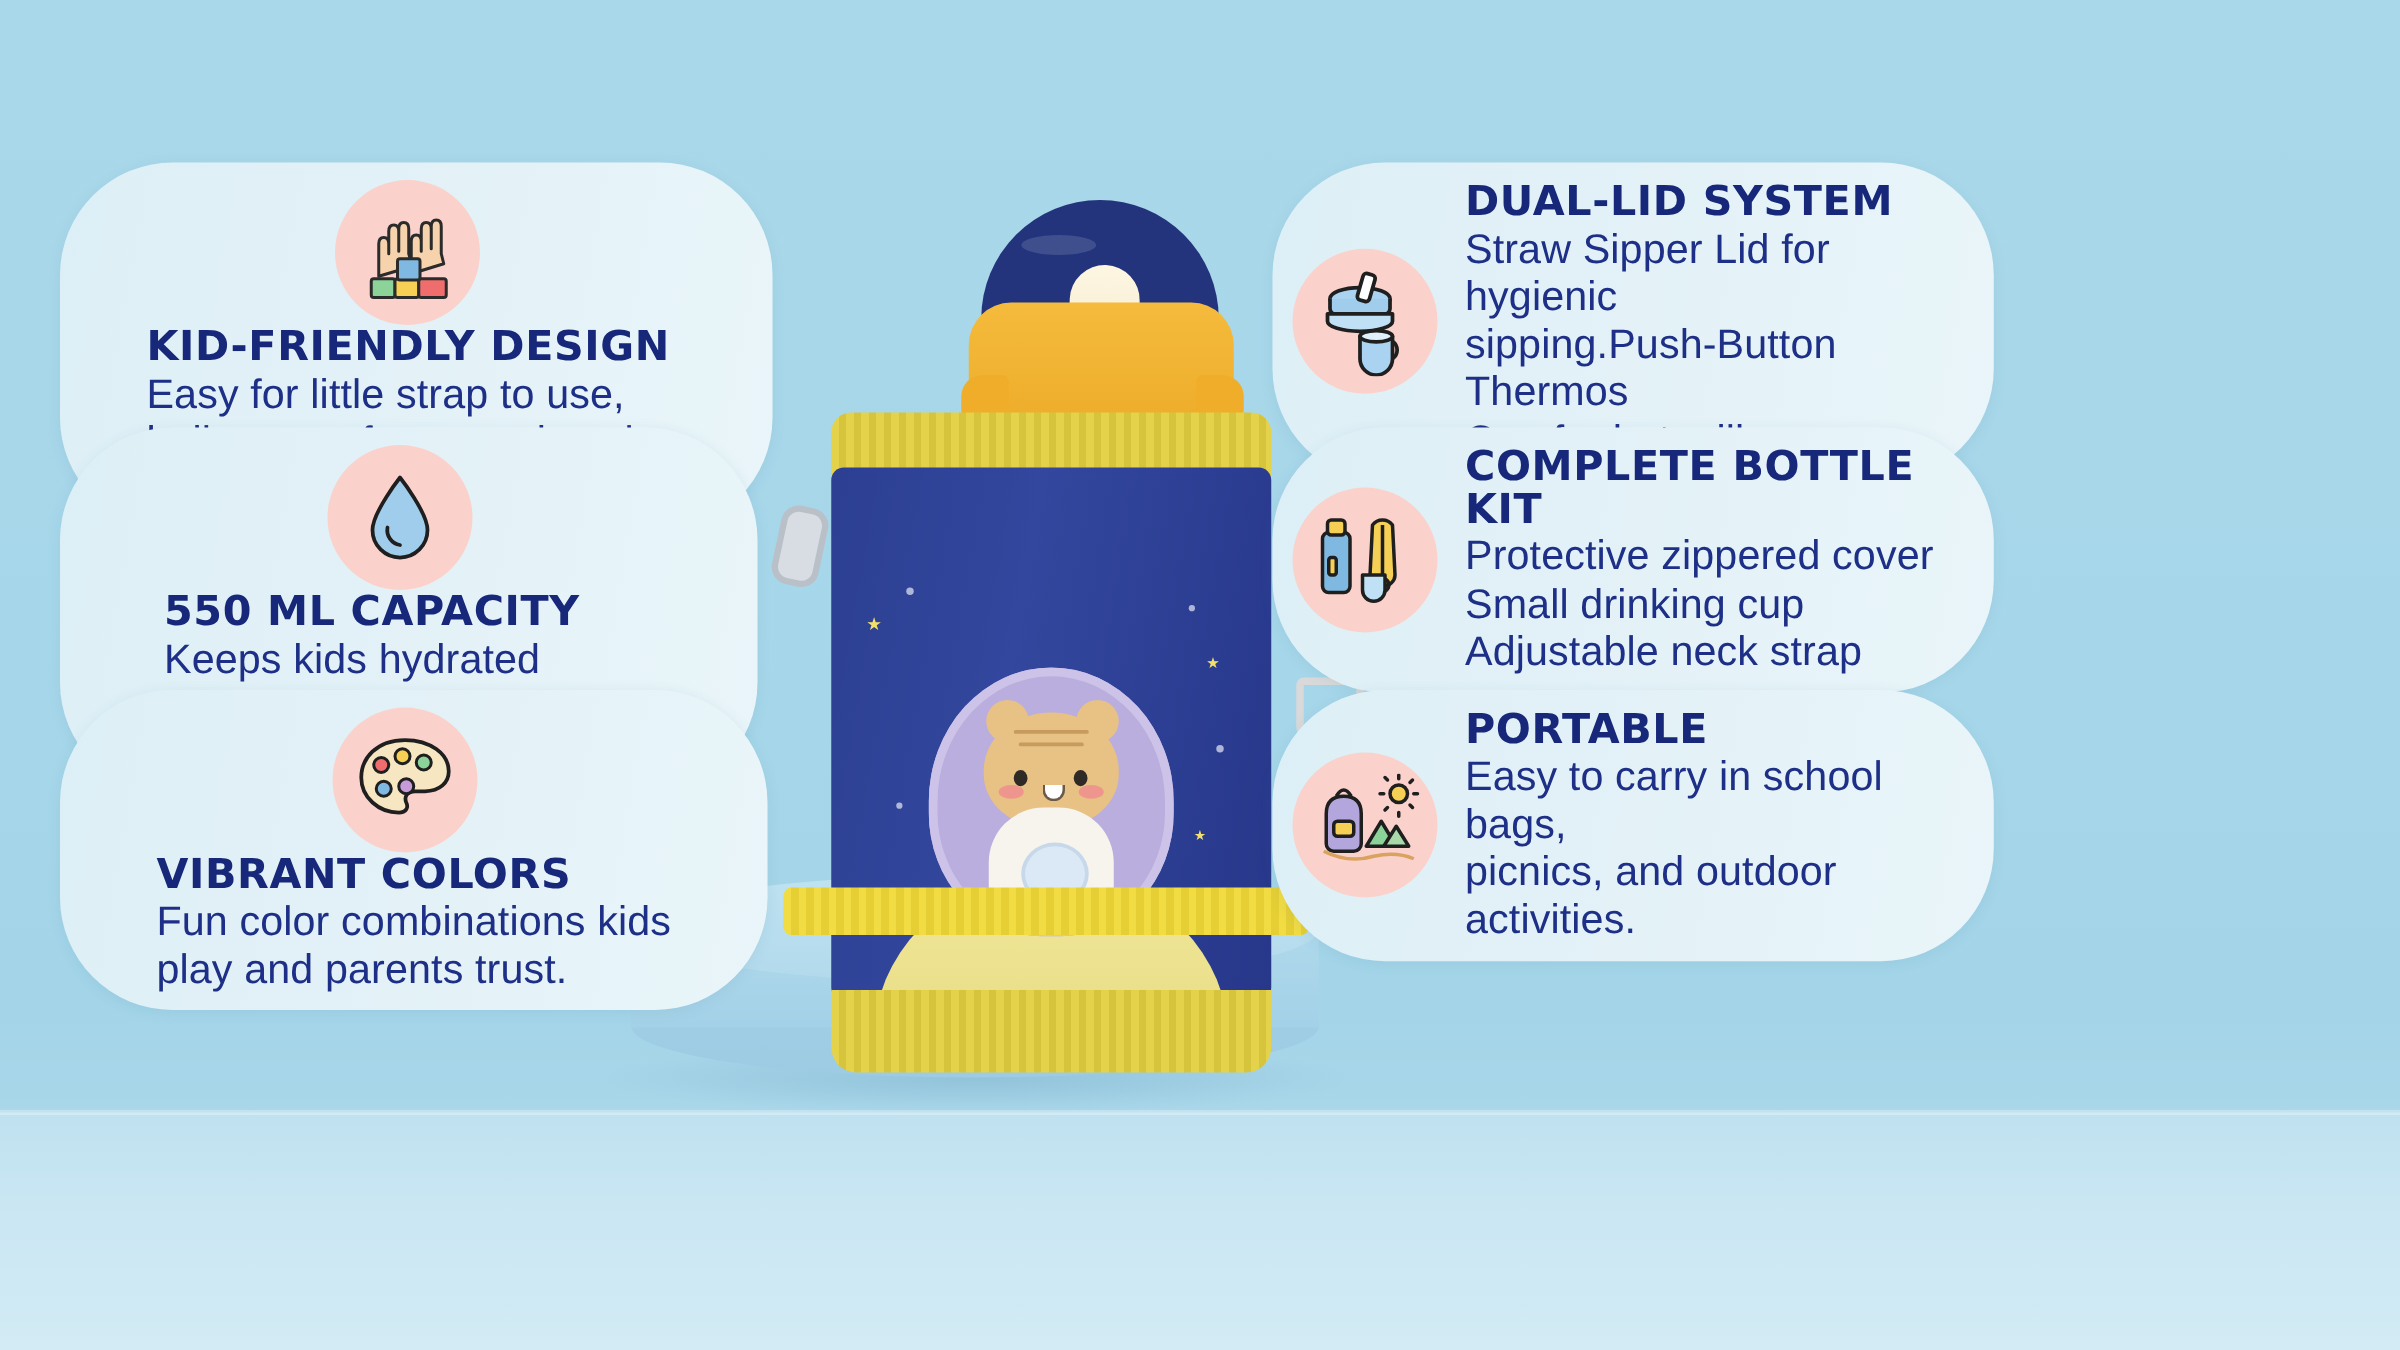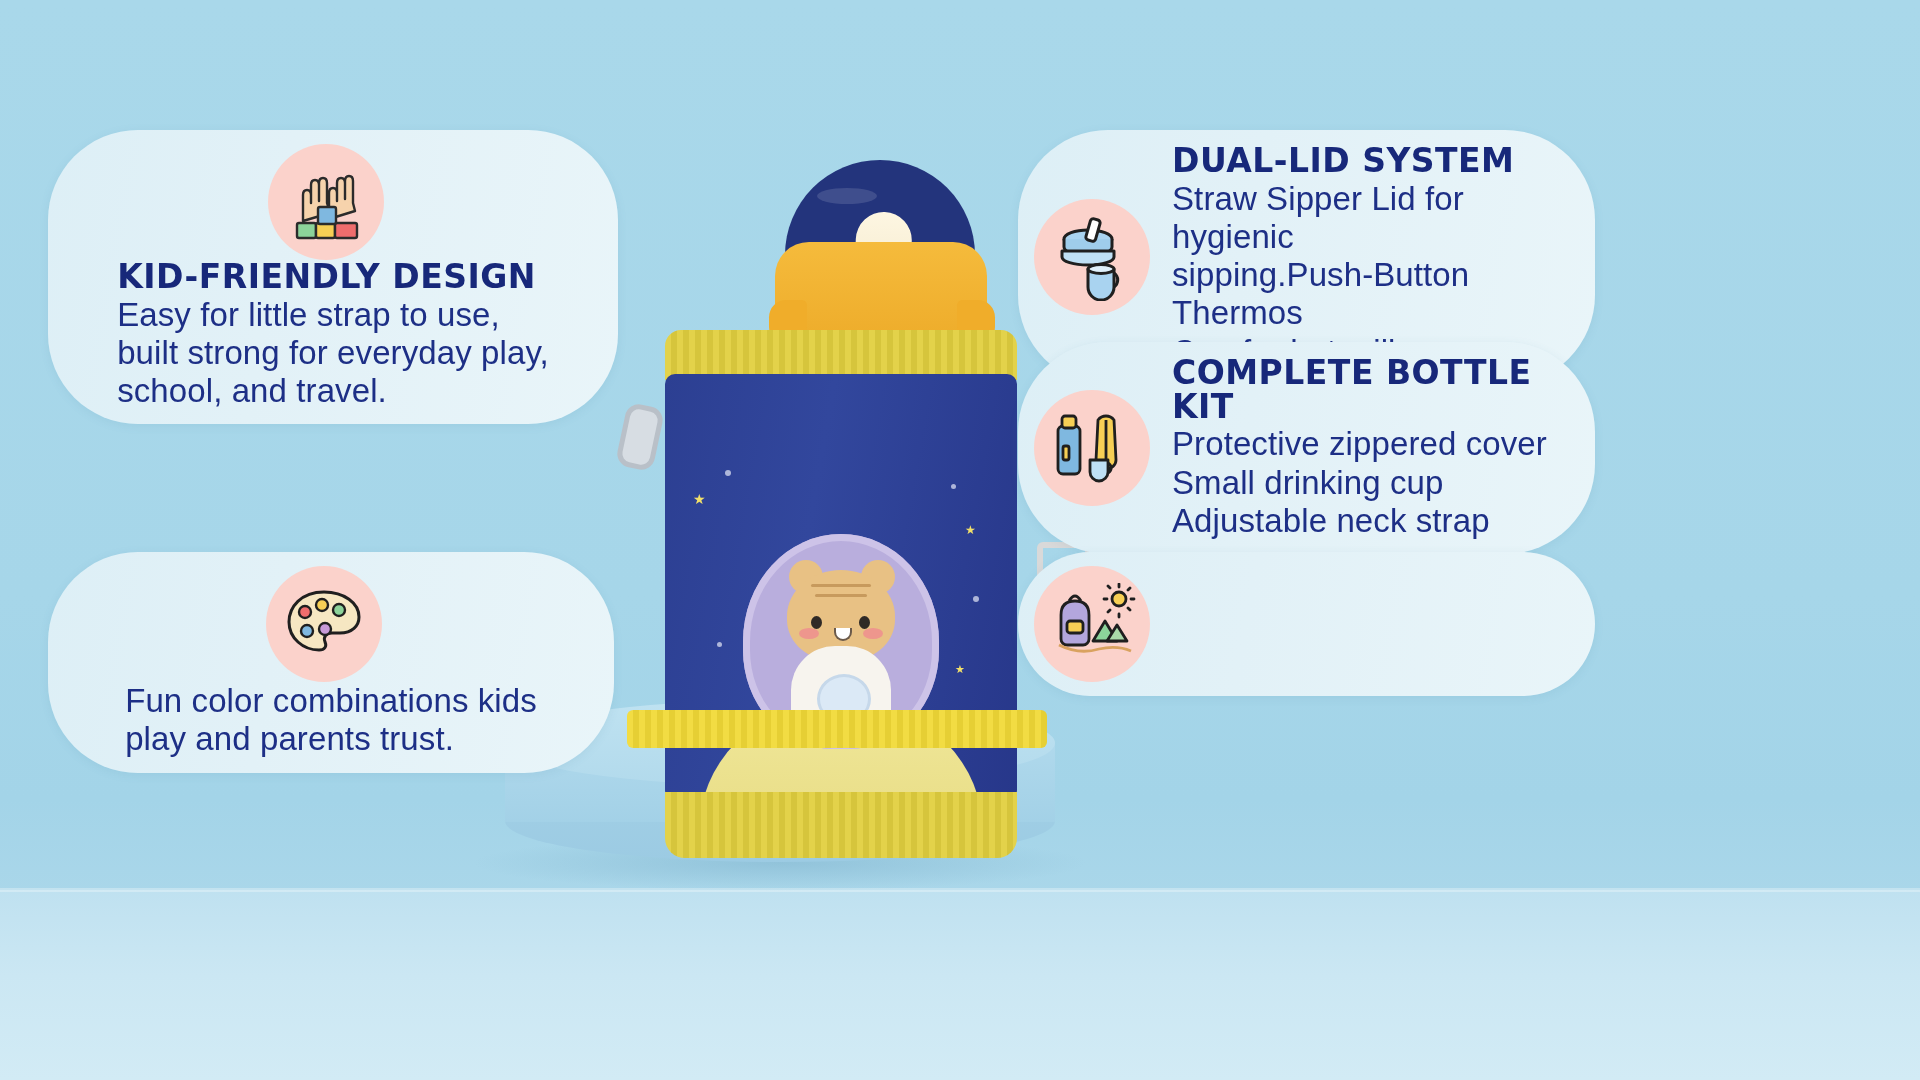--- a/index.html
+++ b/index.html
@@ -281,33 +281,48 @@
       </svg>
     </div>
     <div class="ctext">
       <h3 class="ctitle">KID-FRIENDLY DESIGN</h3>
       <p class="cbody">Easy for little strap to use,
 built strong for everyday play,
 school, and travel.</p>
     </div>
   </div>
 
+  <div class="card left" id="card-capacity">
+    <div class="badge">
+      <svg width="80" height="80" viewBox="0 0 80 80">
+        <path d="M40 8 C40 8 62 36 62 50 a22 22 0 0 1 -44 0 C18 36 40 8 40 8 z" fill="#9fcdeb" stroke="#1f1f1f" stroke-width="3" stroke-linejoin="round"></path>
+        <path d="M30 48 a12 12 0 0 0 10 14" fill="none" stroke="#1f1f1f" stroke-width="3" stroke-linecap="round"></path>
+      </svg>
+    </div>
+    <div class="ctext">
+      <h3 class="ctitle">550 ML CAPACITY</h3>
+      <p class="cbody">Keeps kids hydrated
+throughout the day without
+frequent refills.</p>
+    </div>
+  </div>
 
   <div class="card left" id="card-colors">
     <div class="badge">
       <svg width="86" height="80" viewBox="0 0 86 80">
         <path d="M43 8 C20 8 8 23 8 38 c0 16 14 28 30 28 6 0 8-4 6-8 -2-5 1-9 7-9 h8 c12 0 19-7 19-16 C78 19 63 8 43 8z" fill="#f6e7c2" stroke="#1f1f1f" stroke-width="3" stroke-linejoin="round"></path>
         <circle cx="24" cy="28" r="6" fill="#ef6d6d" stroke="#1f1f1f" stroke-width="2.4"></circle>
         <circle cx="41" cy="21" r="6" fill="#f6cf55" stroke="#1f1f1f" stroke-width="2.4"></circle>
         <circle cx="58" cy="26" r="6" fill="#8cd39a" stroke="#1f1f1f" stroke-width="2.4"></circle>
         <circle cx="26" cy="47" r="6" fill="#7fb8e0" stroke="#1f1f1f" stroke-width="2.4"></circle>
         <circle cx="44" cy="45" r="6" fill="#c79ad8" stroke="#1f1f1f" stroke-width="2.4"></circle>
       </svg>
     </div>
     <div class="ctext">
+      <h3 class="ctitle">VIBRANT COLORS</h3>
       <p class="cbody">Fun color combinations kids
 play and parents trust.</p>
     </div>
   </div>
 
   <div class="card right" id="card-lid">
     <div class="badge">
       <svg width="88" height="88" viewBox="0 0 88 88">
         <g stroke="#1f1f1f" stroke-width="3" stroke-linejoin="round">
           <ellipse cx="40" cy="26" rx="24" ry="9" fill="#a9d3f0"></ellipse>
@@ -358,15 +373,21 @@
           <path d="M74 4 v-3 M74 31 v3 M86 16 h3 M59 16 h3 M83 7 l2-2 M65 27 l-2 2 M83 25 l2 2 M65 5 l-2-2" stroke-linecap="round" fill="none"></path>
           <path d="M48 58 l12-20 12 20 z" fill="#8cd39a"></path>
           <path d="M62 58 l10-16 10 16 z" fill="#a9d9a9"></path>
           <path d="M16 32 q0-14 14-14 t14 14 v24 a6 6 0 0 1 -6 6 h-16 a6 6 0 0 1 -6 -6 z" fill="#b3a6dd"></path>
           <path d="M24 18 q6-10 12 0" fill="none"></path>
           <rect x="22" y="38" width="16" height="12" rx="3" fill="#f6cf55"></rect>
           <path d="M14 62 q20 10 40 4 q18-4 32 2" fill="none" stroke="#d9a25f"></path>
         </g>
       </svg>
     </div>
+    <div class="ctext">
+      <h3 class="ctitle">PORTABLE</h3>
+      <p class="cbody">Easy to carry in school bags,
+picnics, and outdoor
+activities.</p>
+    </div>
   </div>
 
 </div>
 
 </body></html>

